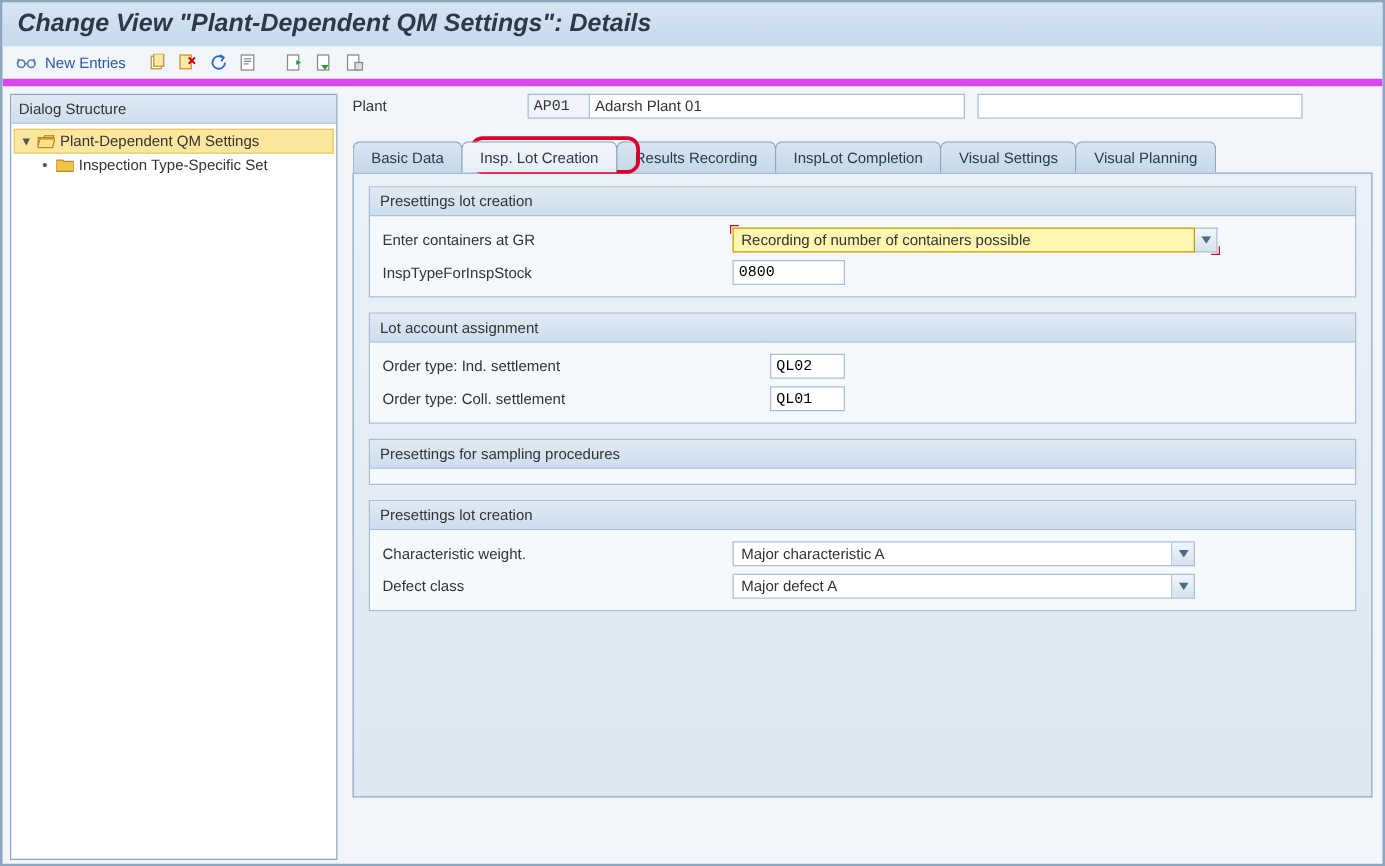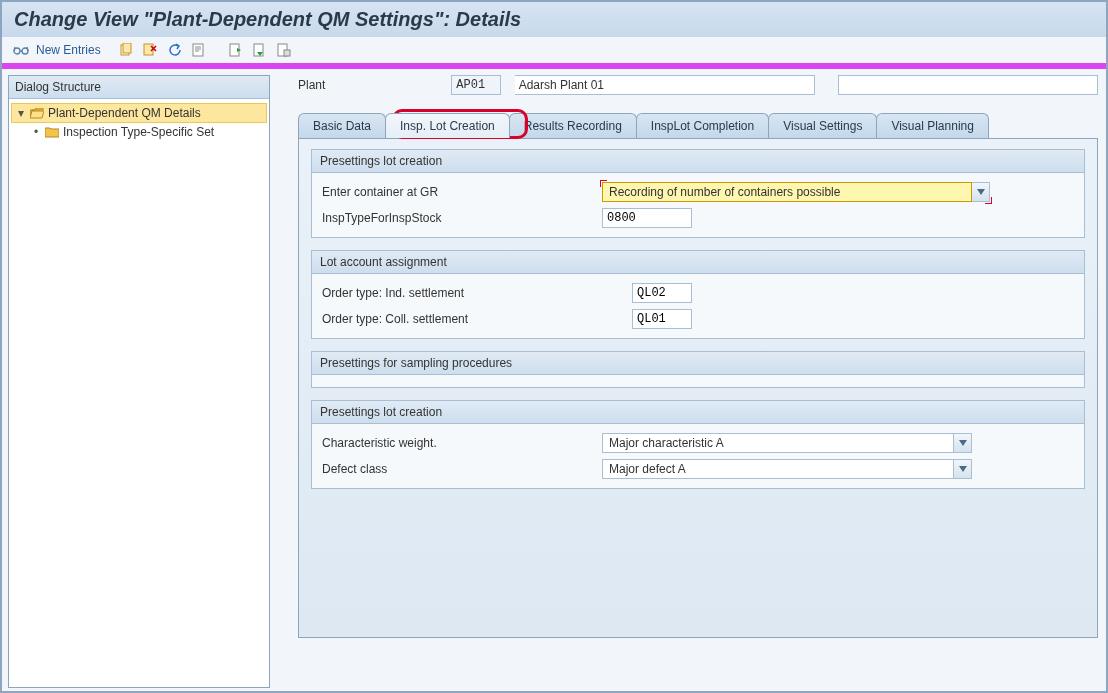--- a/index.html
+++ b/index.html
@@ -5,30 +5,30 @@
   * { box-sizing: border-box; font-family: Arial, sans-serif; }
   body { margin: 0; background: #e9eff5; font-size: 12px; color: #333; }
   .window { border: 2px solid #8ca6c0; background: #f2f6fa; width: 1108px; height: 693px; overflow: hidden; }
   .title-bar { background: linear-gradient(#d7e4f2, #c6d9ec); padding: 6px 12px; }
   .title-bar h1 { margin: 0; font-size: 20px; font-style: italic; font-weight: bold; color: #2a3a4a; }
   .toolbar { padding: 4px 10px; display: flex; align-items: center; gap: 6px; border-bottom: 6px solid #d946ef; }
   .toolbar .icon-btn { width: 18px; height: 18px; display: inline-flex; align-items: center; justify-content: center; border: none; background: transparent; cursor: pointer; }
   .toolbar .link { color: #2a5a99; cursor: pointer; margin-right: 10px; }
   .toolbar .sep { width: 8px; }
   .main { display: flex; height: calc(100% - 70px); }
-  .sidebar { width: 262px; border: 1px solid #8ca6c0; margin: 6px 16px 0 6px; background: #fff; overflow: hidden; }
+  .sidebar { width: 262px; border: 1px solid #8ca6c0; margin: 6px 0 0 6px; background: #fff; overflow: hidden; }
   .sidebar-header { background: linear-gradient(#e0eaf4, #cddeee); padding: 4px 6px; border-bottom: 1px solid #a8bed4; font-size: 12px; }
   .tree { padding: 4px 2px; }
   .tree-item { display: flex; align-items: center; padding: 2px 4px; gap: 4px; cursor: pointer; white-space: nowrap; overflow: hidden; }
   .tree-item.selected { background: #fde79e; border: 1px solid #e8c95a; }
   .tree-item .toggle { width: 10px; text-align: center; color: #555; }
   .tree-item .folder { width: 14px; height: 11px; display: inline-block; }
   .folder svg { display: block; }
   .content { flex: 1; padding: 6px 8px 0 12px; overflow: hidden; }
-  .field-row { display: flex; align-items: center; margin-bottom: 8px; justify-content: space-between; }
+  .field-row { display: flex; align-items: center; margin-bottom: 8px; }
   .field-label { width: 140px; }
   .field-code { width: 50px; height: 20px; background: #eef4fa; border: 1px solid #a8bed4; font-family: "Courier New", monospace; font-size: 12px; padding: 2px 4px; }
   .field-desc { width: 300px; height: 20px; background: #fff; border: 1px solid #a8bed4; border-left: none; padding: 2px 4px; font-size: 12px; }
   .field-extra { width: 260px; height: 20px; background: #fff; border: 1px solid #a8bed4; margin-left: 10px; }
   .tabs { display: flex; margin-top: 18px; position: relative; }
   .tab { padding: 5px 14px; background: linear-gradient(#d9e6f2, #c4d7ea); border: 1px solid #8ca6c0; border-bottom: none; border-radius: 6px 6px 0 0; margin-right: -1px; cursor: pointer; font-size: 12px; color: #2a3a4a; position: relative; }
   .tab.active { background: linear-gradient(#f2f6fa, #e6eef6); z-index: 2; }
   .tab-highlight { position: absolute; border: 3px solid #d9002b; border-radius: 10px; pointer-events: none; }
   .tab-content { border: 1px solid #8ca6c0; background: linear-gradient(#eaf1f8, #dde8f2); padding: 10px 12px 16px 12px; min-height: 500px; }
   .group { border: 1px solid #a8bed4; background: #f5f9fc; margin-bottom: 12px; }
@@ -124,21 +124,21 @@
       <div class="sidebar-header">Dialog Structure</div>
       <div class="tree">
         <div class="tree-item selected">
           <span class="toggle">▾</span>
           <span class="folder">
             <svg width="14" height="11" viewBox="0 0 14 11">
                 <path d="M0 2h5l1-2h7v2H2L0 10V2z" fill="#f4c34a" stroke="#b8891f"></path>
                 <path d="M2 3h12l-2 7H0z" fill="#fde08a" stroke="#b8891f"></path>
               </svg>
           </span>
-          <span>Plant-Dependent QM Details</span>
+          <span>Plant-Dependent QM Settings</span>
         </div>
         <div class="tree-item" style="padding-left:20px;">
           <span class="toggle">•</span>
           <span class="folder">
             <svg width="14" height="11" viewBox="0 0 14 11">
                 <path d="M0 1h5l1 1h8v8H0z" fill="#f4c34a" stroke="#b8891f"></path>
               </svg>
           </span>
           <span>Inspection Type-Specific Set</span>
         </div>
@@ -162,21 +162,21 @@
         <div class="tab">Visual Planning</div>
         <div class="tab-highlight" style="left:94px; top:-4px; width:136px; height:30px;"></div>
       </div>
 
       <div class="tab-content">
 
         <div class="group">
           <div class="group-header">Presettings lot creation</div>
           <div class="group-body">
             <div class="grow">
-              <span class="glabel">Enter container at GR</span>
+              <span class="glabel">Enter containers at GR</span>
               <div class="dropdown yellow dd-corner">
                 <div class="dd-box dd-wide">Recording of number of containers possible</div>
                 <div class="dd-btn">
                   <svg viewBox="0 0 8 6">
                       <path d="M0 0h8L4 6z" fill="#4a6a8a"></path>
                     </svg>
                 </div>
               </div>
             </div>
             <div class="grow">

